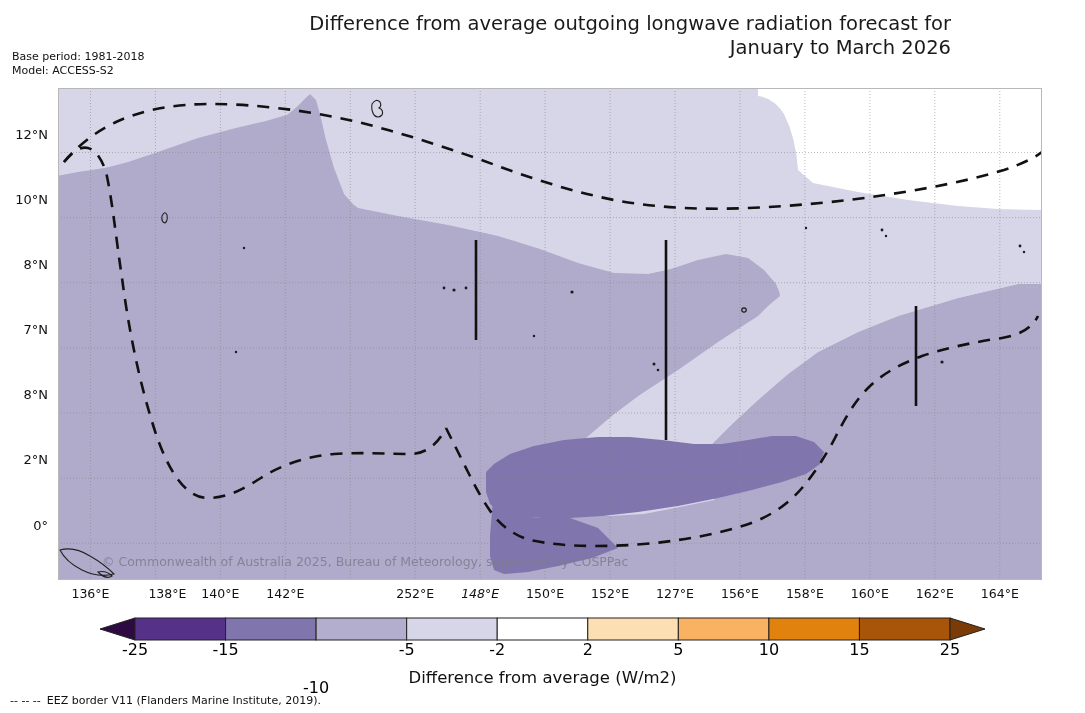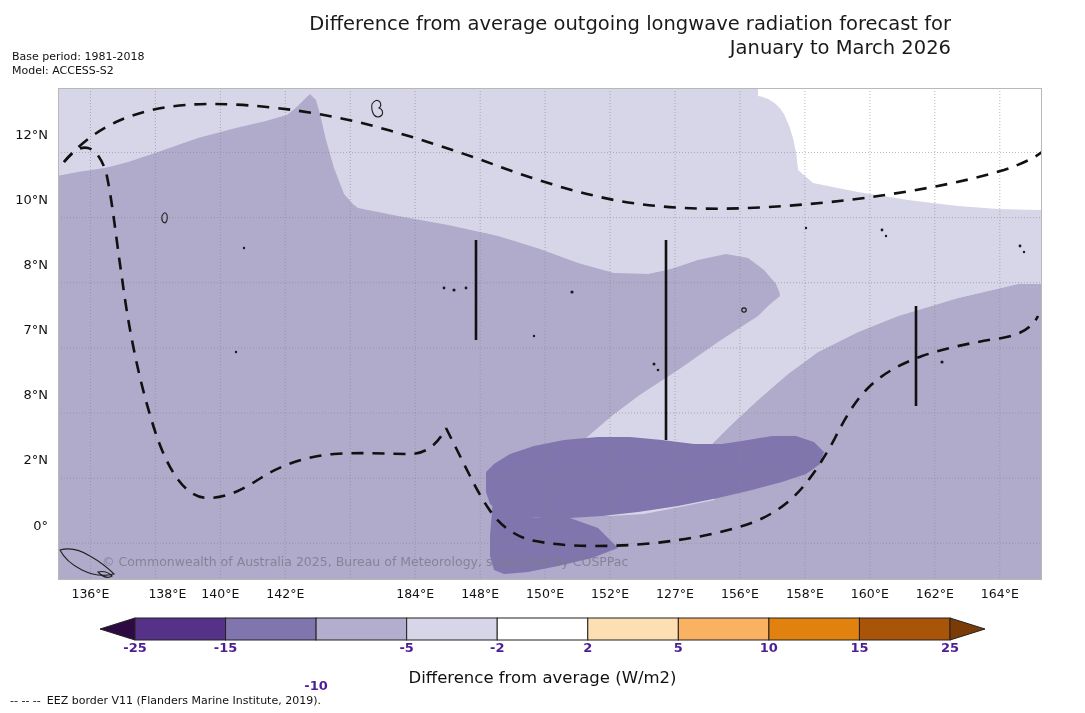--- a/index.html
+++ b/index.html
@@ -92,26 +92,25 @@
   .cbar-wrap {
     position: absolute;
     left: 0;
     top: 612px;
     width: 1085px;
     height: 40px;
   }
   .cbar-ticks { position: absolute; left: 0; top: 640px; width: 1085px; height: 18px; }
   .cbar-tick {
     position: absolute;
-    font-size: 13px;
-    color: #4c1d95;
+    font-size: 16px;
+    color: #000000;
     transform: translateX(-50%);
     white-space: nowrap;
     top: 0;
-    font-weight: bold;
   }
   .cbar-label {
     position: absolute;
     left: 0;
     top: 668px;
     width: 1085px;
     text-align: center;
     font-size: 16.5px;
     color: #111;
   }
@@ -294,22 +293,22 @@
       </g>
     </svg>
   </div>
 
   <div class="xlabels" id="xlabels">
       <div class="xlabel" style="left: 90.4752px;">136°E</div>
       <div class="xlabel" style="left: 155.426px; margin-left: 12px;">138°E</div>
       <div class="xlabel" style="left: 220.376px;">140°E</div>
       <div class="xlabel" style="left: 285.327px;">142°E</div>
       <div class="xlabel" style="left: 350.277px; margin-top: 32px;">144°E</div>
-      <div class="xlabel" style="left: 415.228px;">184°E</div>
-      <div class="xlabel" style="left: 480.178px;">148°E</div>
+      <div class="xlabel" style="left: 415.228px;">252°E</div>
+      <div class="xlabel" style="left: 480.178px; font-style: italic;">148°E</div>
       <div class="xlabel" style="left: 545.129px;">150°E</div>
       <div class="xlabel" style="left: 610.079px;">152°E</div>
       <div class="xlabel" style="left: 675.03px;">127°E</div>
       <div class="xlabel" style="left: 739.98px;">156°E</div>
       <div class="xlabel" style="left: 804.931px;">158°E</div>
       <div class="xlabel" style="left: 869.881px;">160°E</div>
       <div class="xlabel" style="left: 934.832px;">162°E</div>
       <div class="xlabel" style="left: 999.782px;">164°E</div>
     </div>
 

